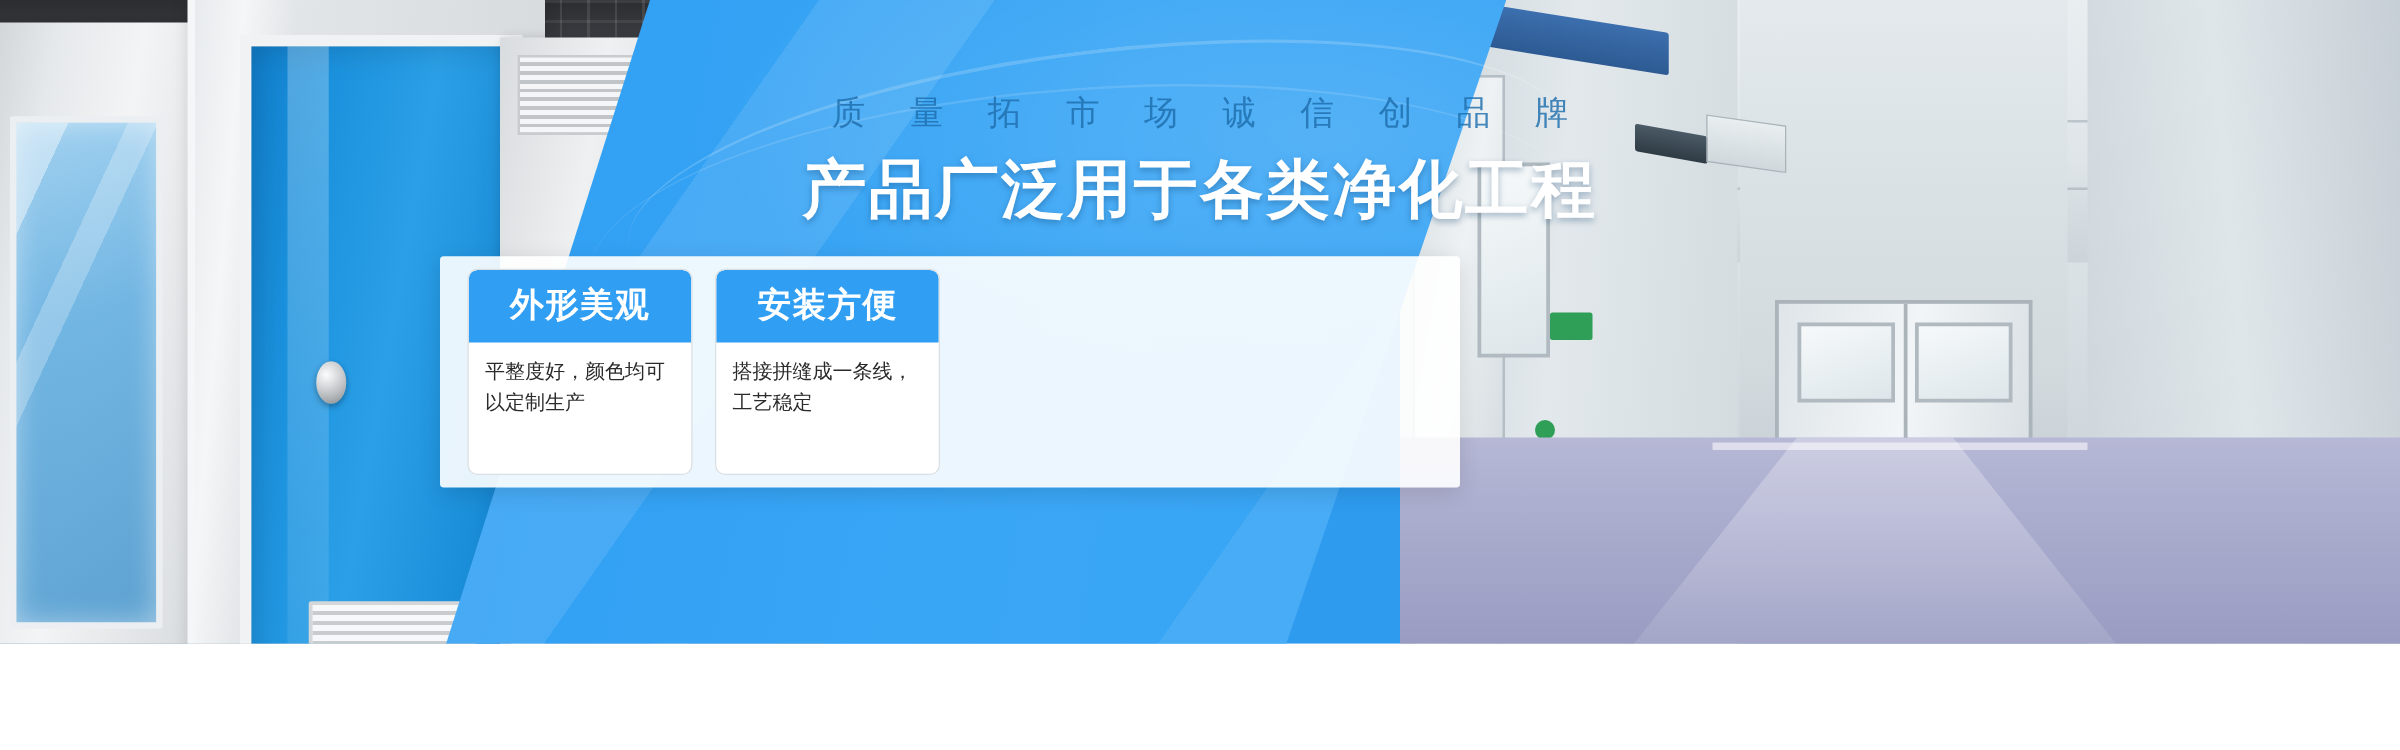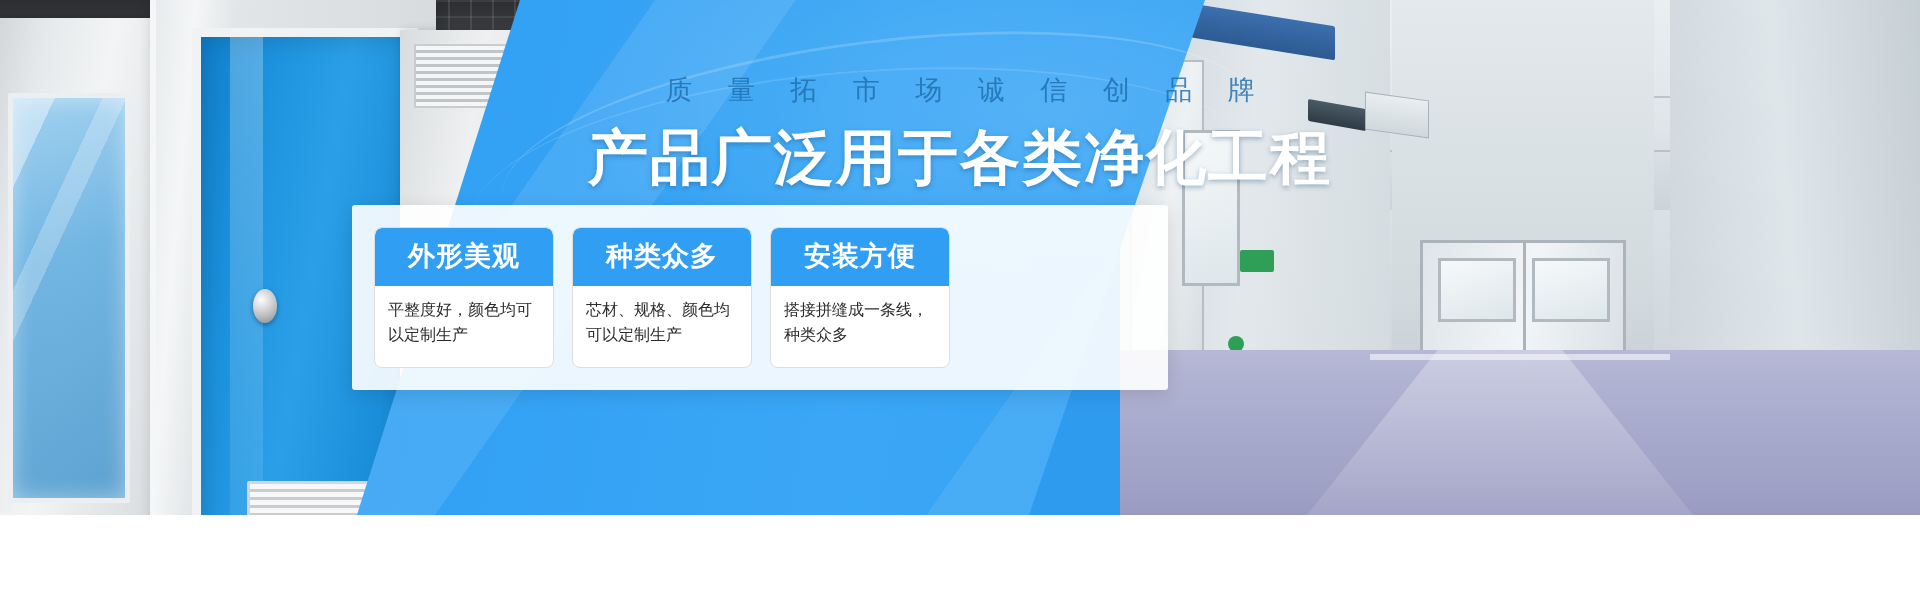--- a/index.html
+++ b/index.html
@@ -93,27 +93,27 @@
     clip-path:polygon(0 0,100% 0,100% 55%,0 55%);}
   .wedge-swoosh2{position:absolute;left:470px;top:70px;width:800px;height:250px;
     border-radius:50%;border-top:2px solid rgba(255,255,255,.13);transform:rotate(-4deg);
     clip-path:polygon(0 0,100% 0,100% 50%,0 50%);}
 
   
   .tagline{position:absolute;left:0;top:72px;width:1920px;text-align:center;
     font-size:27px;letter-spacing:14px;color:#1f6fae;opacity:.82;font-weight:400;
     text-indent:14px;}
   .headline{position:absolute;left:0;top:118px;width:1920px;text-align:center;
-    font-size:60px;font-weight:700;color:#ffffff;letter-spacing:2px;
+    font-size:51px;font-weight:700;color:#ffffff;letter-spacing:2px;
     text-shadow:0 2px 5px rgba(12,60,105,.35);}
 
   
   .cards-wrap{position:absolute;left:352px;top:205px;width:816px;height:185px;
     background:rgba(255,255,255,.90);border-radius:3px;box-shadow:0 4px 18px rgba(0,0,0,.12);
-    display:flex;gap:18px;padding:22px 22px;box-sizing:border-box;}
+    display:flex;gap:18px;padding:10px 22px;box-sizing:border-box;}
   .card{width:178px;display:flex;flex-direction:column;
     border:1px solid #dcdfe2;border-radius:8px;background:#fff;overflow:hidden;}
   .card-head{background:#2f9ef3;color:#fff;font-size:27px;font-weight:700;
     text-align:center;padding:10px 0 12px;letter-spacing:1px;border-radius:7px 7px 0 0;}
   .card-body{flex:1;padding:12px 13px 10px;font-size:16px;line-height:1.55;color:#2b2b2b;}
 
   
   .tagline,.headline,.card-head,.card-body{-webkit-font-smoothing:antialiased;}
 </style>
 </head>
@@ -180,25 +180,21 @@
   <div class="headline">产品广泛用于各类净化工程</div>
 
   <div class="cards-wrap">
 
     <div class="card">
       <div class="card-head">外形美观</div>
       <div class="card-body">平整度好，颜色均可以定制生产</div>
     </div>
 
 
-    <div class="card">
-      <div class="card-head">种类众多</div>
-      <div class="card-body">芯材、规格、颜色均可以定制生产</div>
-    </div>
 
     <div class="card">
       <div class="card-head">安装方便</div>
-      <div class="card-body">搭接拼缝成一条线，种类众多</div>
+      <div class="card-body">搭接拼缝成一条线，工艺稳定</div>
     </div>
 
   </div>
 
 </div>
 
 </body></html>

